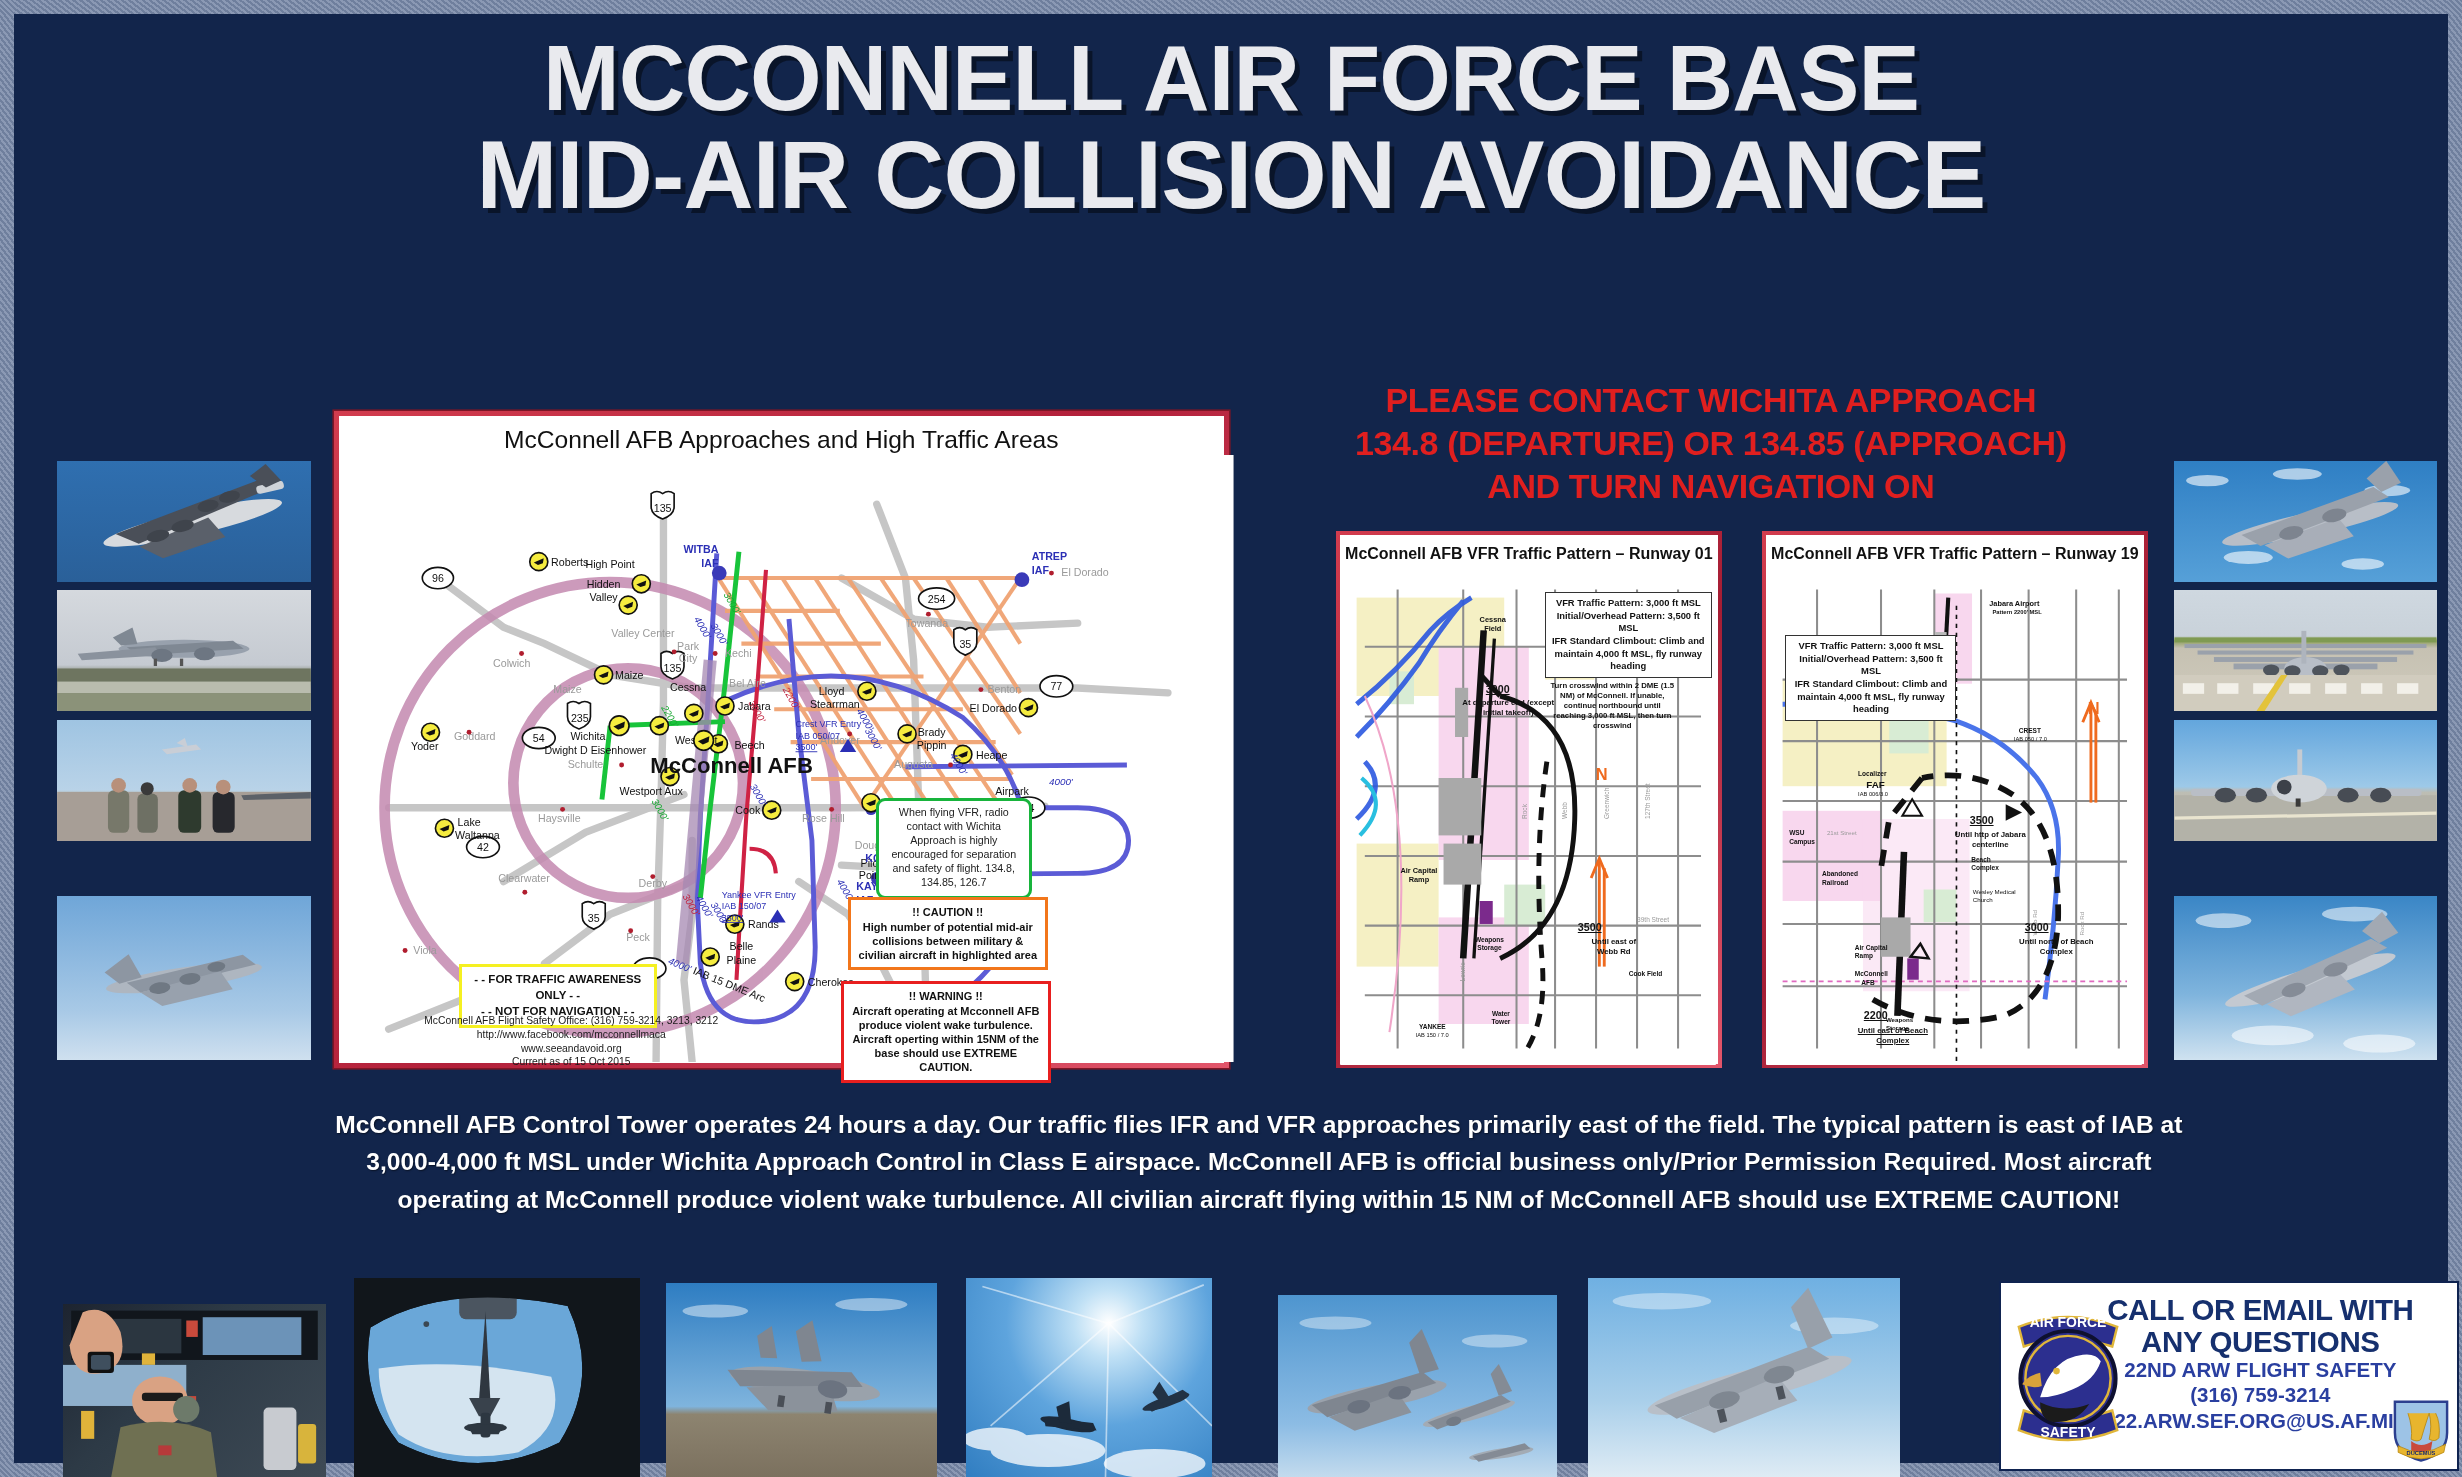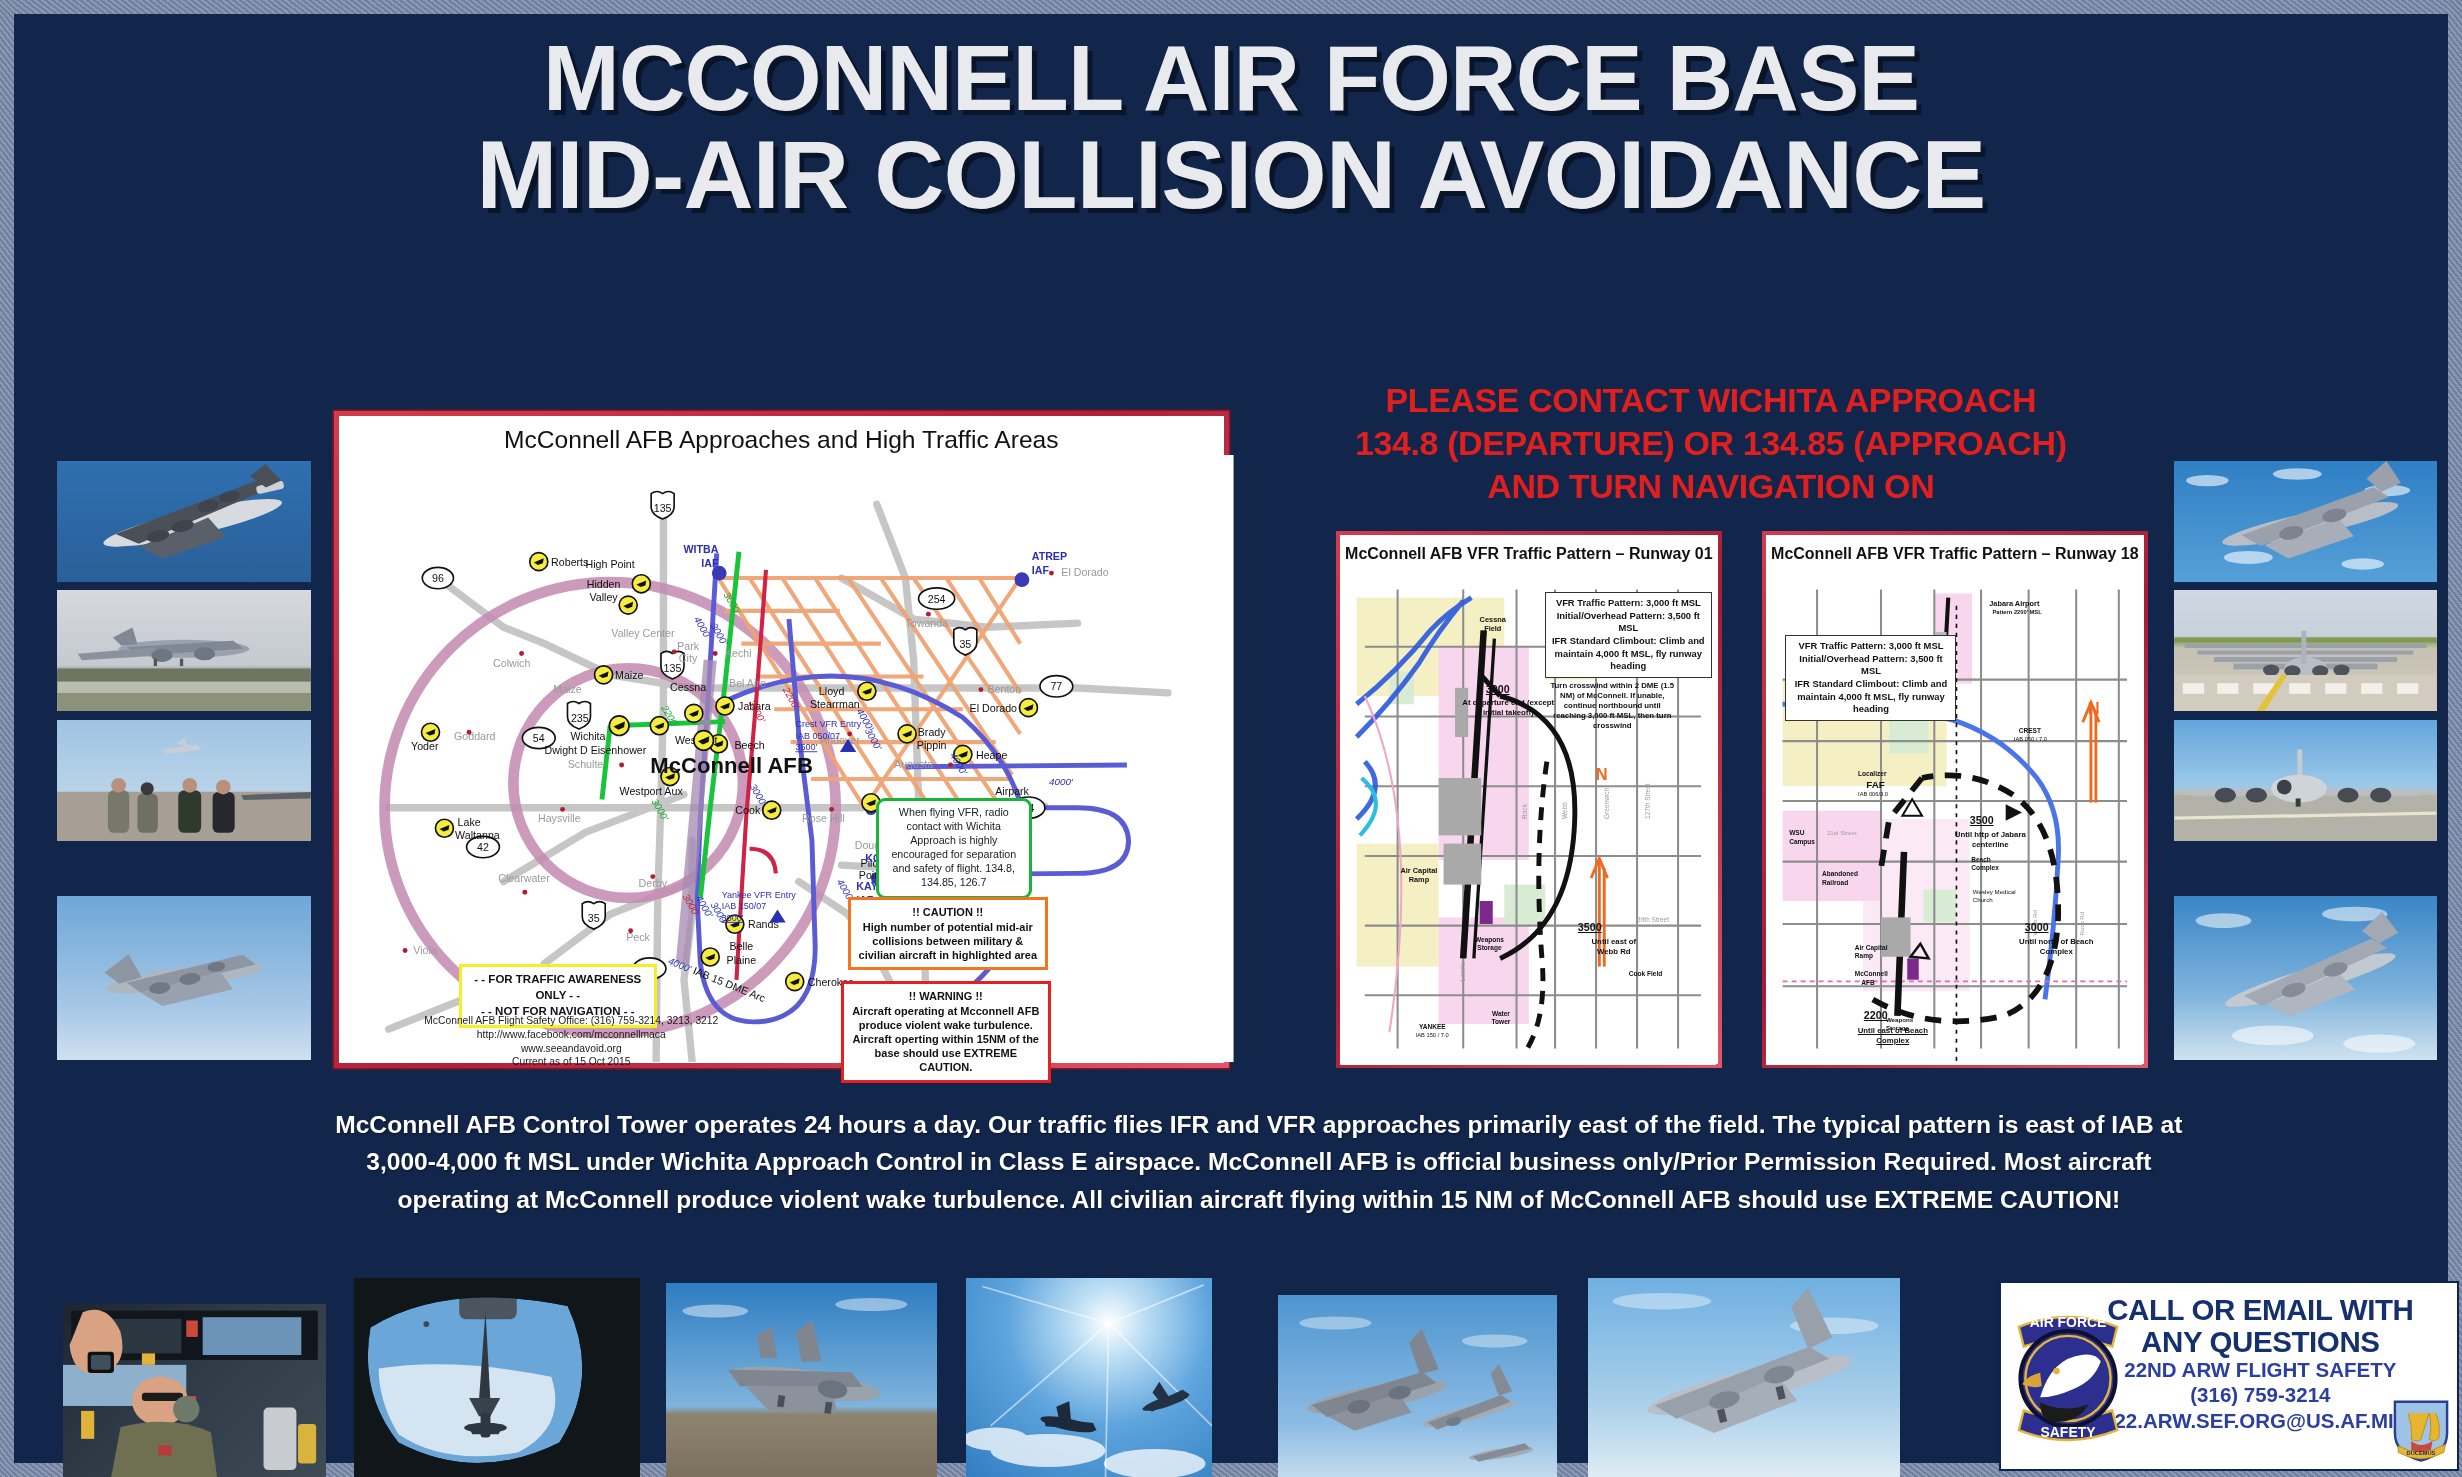--- a/index.html
+++ b/index.html
@@ -787,21 +787,21 @@
     </div>
     <div class="vfrnote" style="left:215px;top:402px;width:90px;padding-left:28px;">
       <span>Until east of Webb Rd</span>
     </div>
     <div class="northN" style="left:256px;top:230px;">
       <span>N</span>
     </div>
   </div>
 
   <div class="vfrcard" style="left:1738px;top:507px;width:386px;height:537px;">
-    <div class="vfrtitle">McConnell AFB VFR Traffic Pattern – Runway 18</div>
+    <div class="vfrtitle">McConnell AFB VFR Traffic Pattern – Runway 19</div>
     <svg viewBox="0 0 458 600" style="position:absolute;left:0;top:38px;width:376px;height:492px;">
       <rect width="458" height="600" fill="#fff"></rect>
       <rect x="20" y="130" width="200" height="130" fill="#f5f0c4"></rect>
       <rect x="20" y="290" width="120" height="110" fill="#f8d7ee"></rect>
       <rect x="205" y="25" width="46" height="110" fill="#f8d7ee"></rect>
       <rect x="118" y="300" width="130" height="210" fill="#f8d7ee" opacity=".55"></rect>
       <rect x="150" y="170" width="48" height="50" fill="#d8ecd4"></rect>
       <rect x="192" y="386" width="40" height="40" fill="#d8ecd4"></rect>
       <g stroke="#8d8d8d" stroke-width="2.5">
         <line x1="20" y1="130" x2="440" y2="130"></line>

